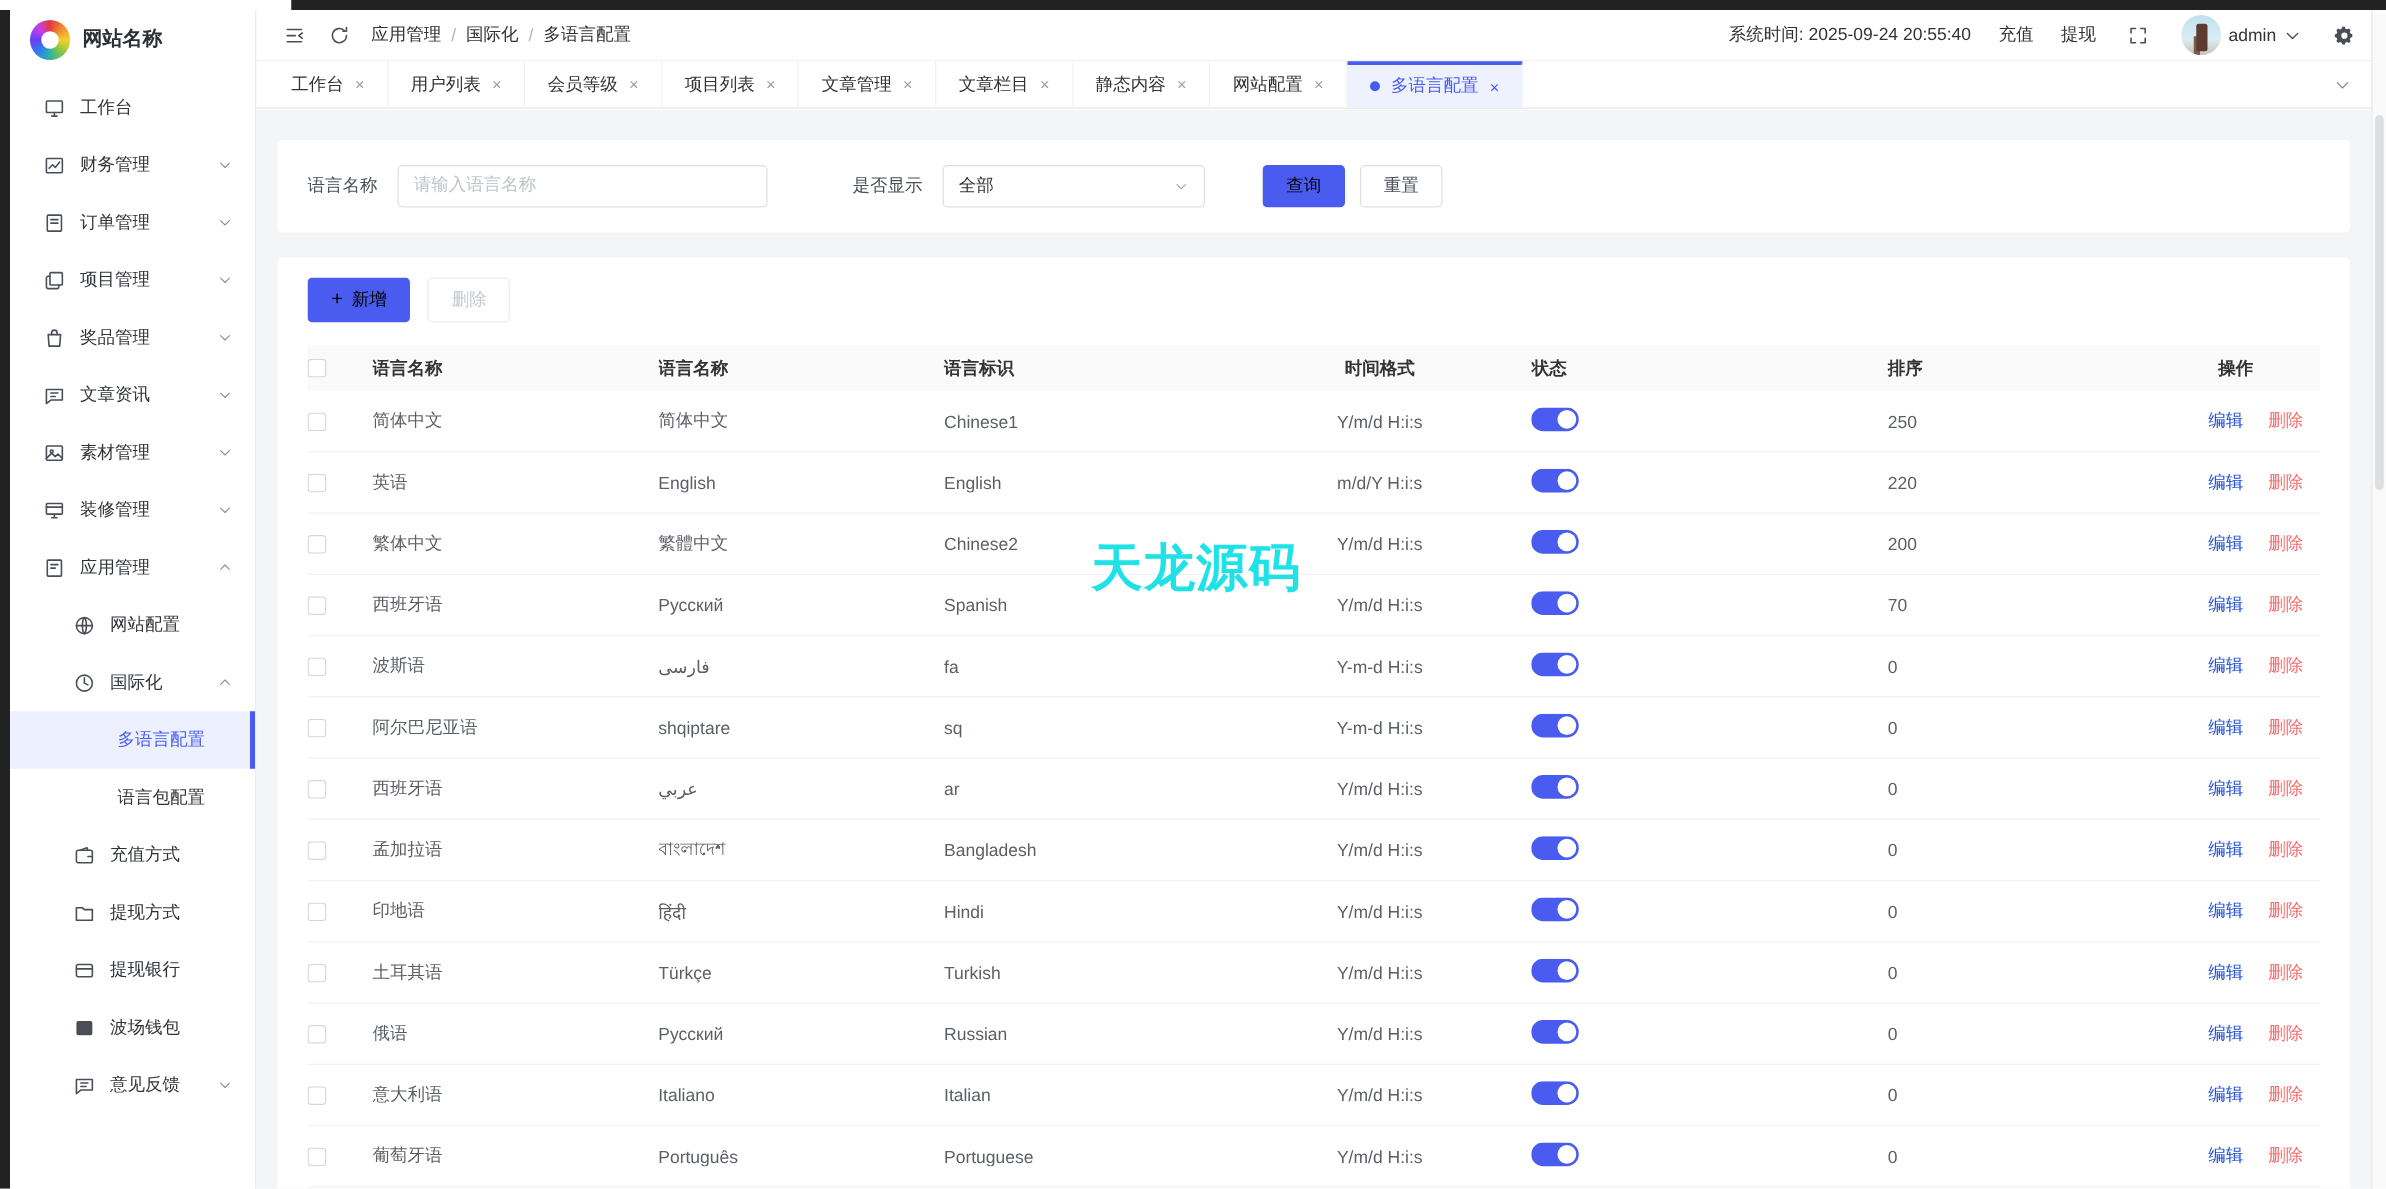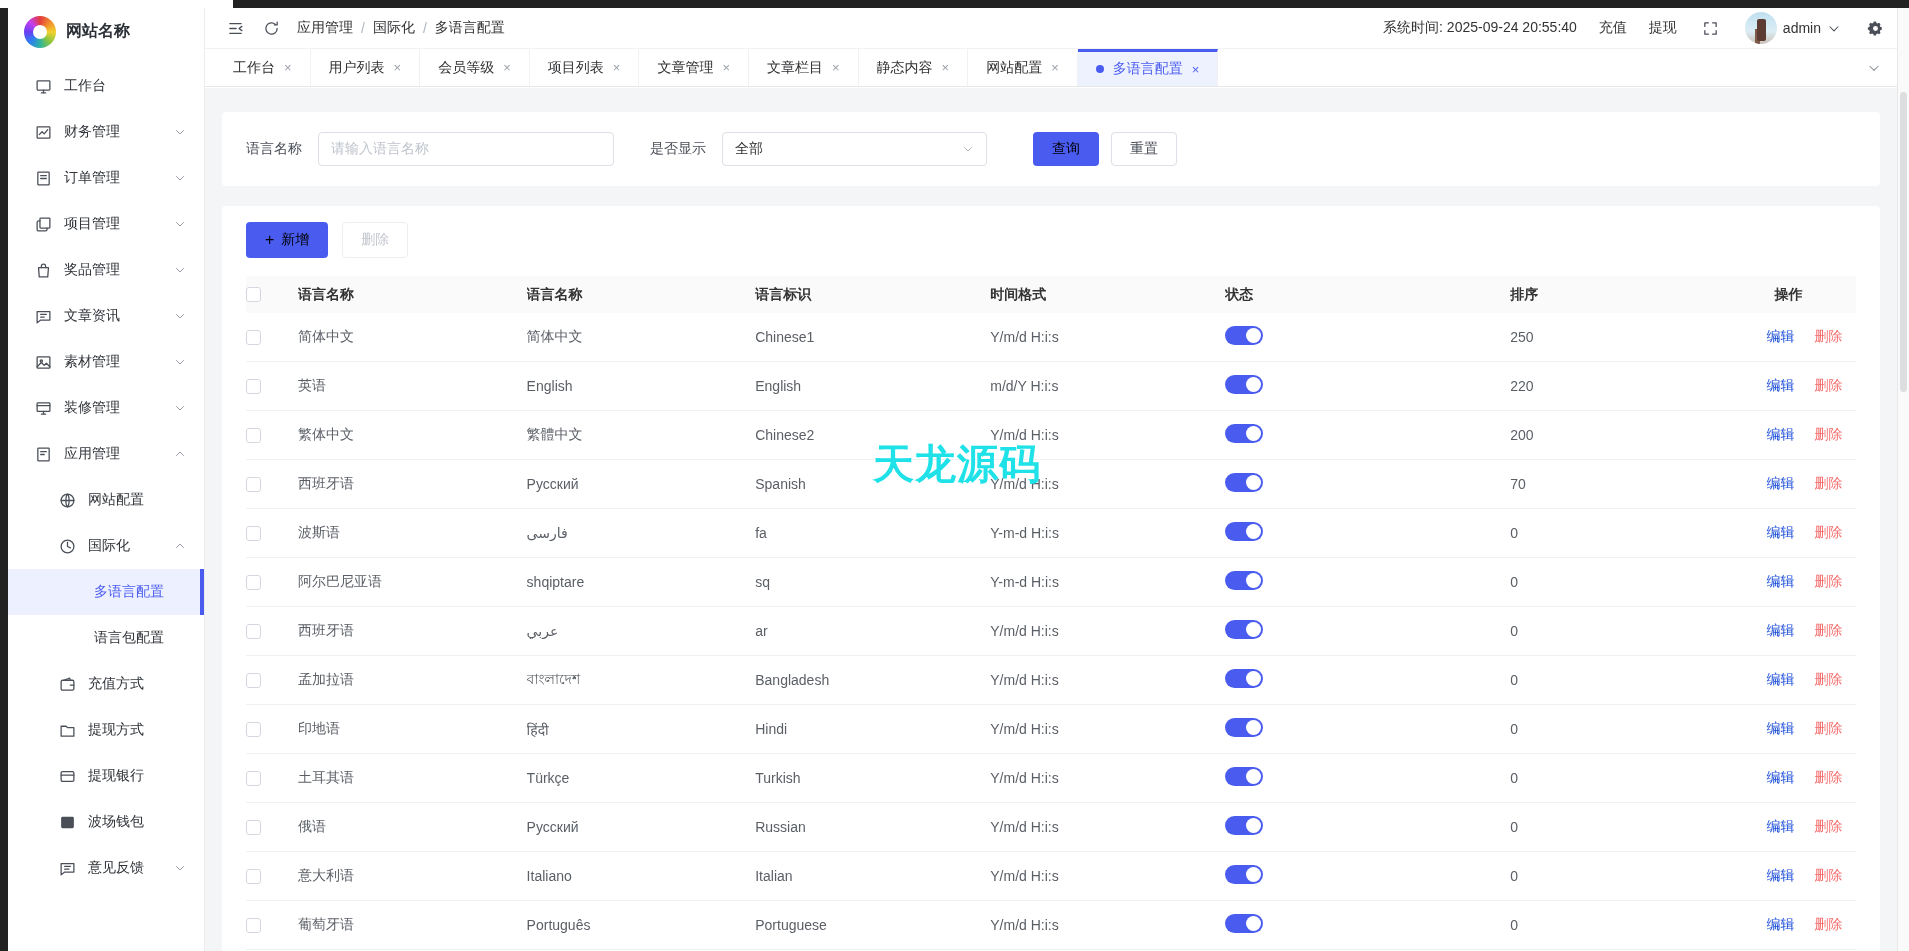--- a/index.html
+++ b/index.html
@@ -58,56 +58,56 @@
   .tabbar-more { margin-left:auto; display:flex; align-items:center; padding-right:16px; color:#8a8f99; cursor:pointer; }
   .tabbar-more svg { width:14px; height:14px; }
 
   
   .content { position:absolute; left:205px; top:88px; right:12px; bottom:0; background:#f4f5f7; overflow:hidden; }
   .card { background:#fff; border-radius:4px; margin:0 17px; }
   .filter-card { margin-top:24px; height:74px; display:flex; align-items:center; padding:0 24px; gap:12px; }
   .f-label { color:#4a4f57; margin-right:4px; white-space:nowrap; }
   .f-input { width:296px; height:34px; border:1px solid #dcdfe6; border-radius:4px; padding:0 12px; font-size:14px; color:#303133; font-family:Liberation Mono, monospace; }
   .f-input::placeholder { color:#bfc4cc; }
-  .f-select { width:265px; height:34px; border:1px solid #dcdfe6; border-radius:4px; padding:0 12px; display:flex; align-items:center; justify-content:space-between; color:#303133; cursor:pointer; }
+  .f-select { width:210px; height:34px; border:1px solid #dcdfe6; border-radius:4px; padding:0 12px; display:flex; align-items:center; justify-content:space-between; color:#303133; cursor:pointer; }
   .f-select .chev { color:#a8adb5; display:inline-flex; }
   .f-select .chev svg { width:12px; height:12px; }
-  .gap-lg { margin-left:24px; }
+  .gap-lg { margin-left:56px; }
   .btn { height:34px; border-radius:4px; display:inline-flex; align-items:center; justify-content:center; padding:0 18px; cursor:pointer; font-size:14px; border:1px solid transparent; white-space:nowrap; }
   .btn-primary { background:#4a5cf0; color:#000000; }
   .btn-plain { background:#fff; border-color:#dcdfe6; color:#4a4f57; }
   .btn-search { margin-left:34px; }
 
   .main-card { margin-top:20px; height:760px; padding:16px 24px 0; }
   .toolbar { display:flex; align-items:center; gap:14px; }
   .btn-add { height:36px; gap:7px; }
   .btn-add .plus { font-size:16px; line-height:1; }
   .btn-disabled { background:#fff; border-color:#ebedf0; color:#c3c7ce; cursor:not-allowed; height:36px; }
 
   .table { margin-top:18px; width:100%; }
   .t-row { display:flex; align-items:center; }
   .t-head { background:#fafafa; height:37px; font-weight:bold; color:#333; }
   .t-body-row { height:49px; border-bottom:1px solid #f0f1f3; color:#5a5f66; }
   .cell { padding-right:8px; overflow:hidden; white-space:nowrap; }
   .col-check { flex:0 0 52px; display:flex; align-items:center; }
   .col1 { flex:0 0 14.2%; }
   .col2 { flex:0 0 14.2%; }
   .col3 { flex:0 0 14.6%; }
-  .col4 { flex:0 0 14.6%; }
+  .col4 { flex:0 0 14.6%;text-align:center; }
   .col5 { flex:0 0 17.7%; }
   .col6 { flex:0 0 14.3%; }
   .col-op { flex:1; display:flex; gap:20px; justify-content:flex-start; padding-left:26px; }
   .t-head .col-op { padding-left:34px; }
   .checkbox { width:15px; height:15px; border:1px solid #d4d8de; border-radius:3px; background:#fff; cursor:pointer; }
   .toggle { width:38px; height:19px; border-radius:10px; background:#4a5cf0; position:relative; cursor:pointer; display:inline-block; }
   .toggle::after { content:""; position:absolute; right:2px; top:2px; width:15px; height:15px; border-radius:50%; background:#fff; }
   .link-edit { color:#1d4ed8; cursor:pointer; }
   .link-del { color:#f56c6c; cursor:pointer; }
 
-  .watermark { position:absolute; left:873px; top:437px; font-size:41px; font-weight:bold; color:#1fe1e8; letter-spacing:1px; z-index:40; pointer-events:none; white-space:nowrap; }
+  .watermark { position:absolute; left:873px; top:427px; font-size:41px; font-weight:bold; color:#1fe1e8; letter-spacing:1px; z-index:40; pointer-events:none; white-space:nowrap; }
 
   
   .scrollbar { position:absolute; right:0; top:8px; bottom:0; width:12px; background:#fafafa; border-left:1px solid #e8e8e8; z-index:20; }
   .scroll-thumb { position:absolute; left:2px; right:2px; top:84px; height:300px; border-radius:5px; background:#dcdee0; }
 </style>
 </head>
 <body>
 
 <div class="top-strip"></div>
 <div class="left-strip"></div>

